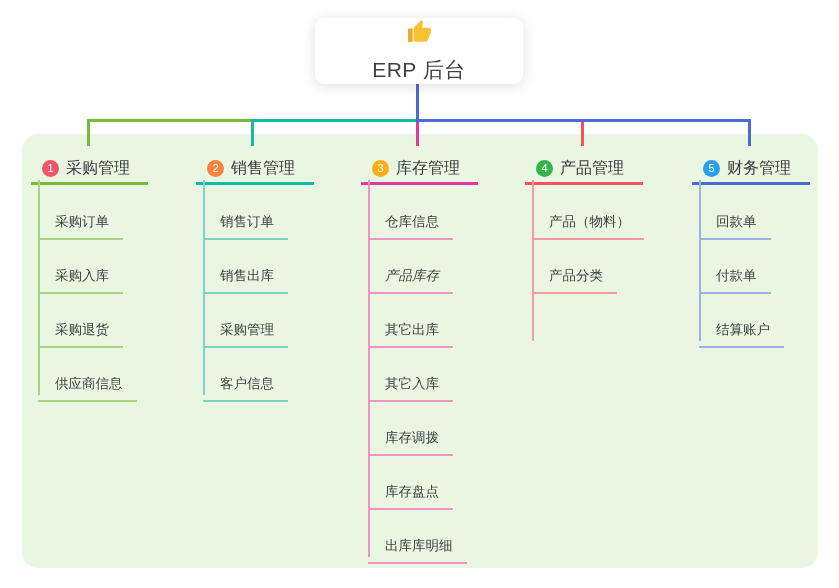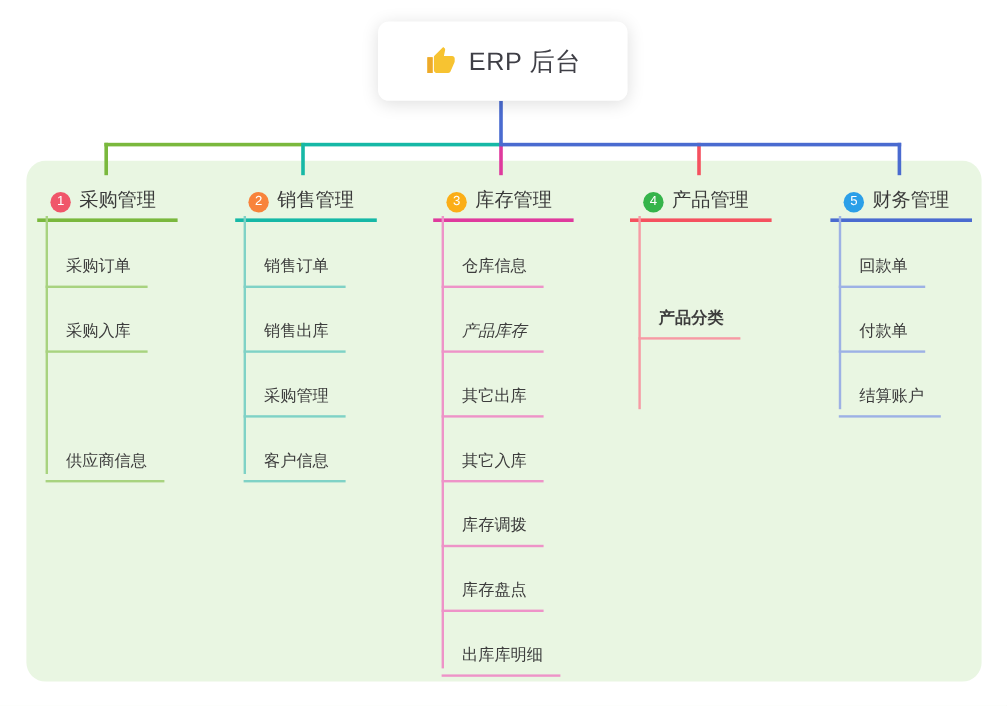--- a/index.html
+++ b/index.html
@@ -10,21 +10,21 @@
   }
   .panel {
     position:absolute; left:22px; top:134px; width:796px; height:434px;
     background:#e9f6e2; border-radius:16px;
   }
   .root-card {
     position:absolute; left:315px; top:18px; width:208px; height:66px;
     background:#ffffff; border-radius:9px;
     box-shadow:0 2px 14px rgba(0,0,0,0.13);
     display:flex; align-items:center; justify-content:center; gap:11px;
-    z-index:5; cursor:default;
+    z-index:5; cursor:default;flex-direction:column;
   }
   .root-title { font-size:21px; color:#3f3f46; letter-spacing:0.5px; }
   .thumb-icon { width:26px; height:26px; flex:none; }
 
   .scope { position:absolute; inset:0; pointer-events:none; }
   .scope > * { pointer-events:auto; }
 
   .stem { position:absolute; left:416px; top:84px; width:3px; height:38px; background:var(--main); }
   .bus  { position:absolute; top:119px; height:3px; background:var(--main); }
   .drop { position:absolute; top:119px; width:3px; height:27px; background:var(--main); }
@@ -62,20 +62,21 @@
   <div class="scope" style="--main: #7ab83d; --light: #a8d37f; --badge: #f0566a;">
     <div class="bus" style="left:87px; width:166px;"></div>
     <div class="drop" style="left:87px;"></div>
     <div class="hdr" style="left:31px; width:106px;">
       <span class="badge">1</span>
       <span class="hlabel">采购管理</span>
     </div>
     <div class="vline" style="left:38px; top:180px; height:215px;"></div>
     <div class="child" style="left:38px; top:191px;">采购订单</div>
     <div class="child" style="left:38px; top:245px;">采购入库</div>
+    <div class="child" style="left:38px; top:299px;">采购退货</div>
     <div class="child" style="left:38px; top:353px;">供应商信息</div>
   </div>
 
   <div class="scope" style="--main: #16b8a6; --light: #7fd2c6; --badge: #f8833b;">
     <div class="bus" style="left:253px; width:165px;"></div>
     <div class="drop" style="left:251px;"></div>
     <div class="hdr" style="left:196px; width:107px;">
       <span class="badge">2</span>
       <span class="hlabel">销售管理</span>
     </div>
@@ -102,21 +103,22 @@
     <div class="child" style="left:368px; top:515px;">出库库明细</div>
   </div>
 
   <div class="scope" style="--main: #f5515f; --light: #f79aa4; --badge: #35b44a;">
     <div class="drop" style="left:581px;"></div>
     <div class="hdr" style="left:525px; width:107px;">
       <span class="badge">4</span>
       <span class="hlabel">产品管理</span>
     </div>
     <div class="vline" style="left:532px; top:180px; height:161px;"></div>
-    <div class="child" style="left:532px; top:234px;font-weight:bold;">产品分类</div>
+    <div class="child" style="left:532px; top:191px;">产品（物料）</div>
+    <div class="child" style="left:532px; top:245px;">产品分类</div>
   </div>
 
   <div class="scope" style="--main: #4a6bd0; --light: #9db1e5; --badge: #2b9fe8;">
     <div class="stem"></div>
     <div class="bus" style="left:418px; width:333px;"></div>
     <div class="drop" style="left:748px;"></div>
     <div class="hdr" style="left:692px; width:107px;">
       <span class="badge">5</span>
       <span class="hlabel">财务管理</span>
     </div>

